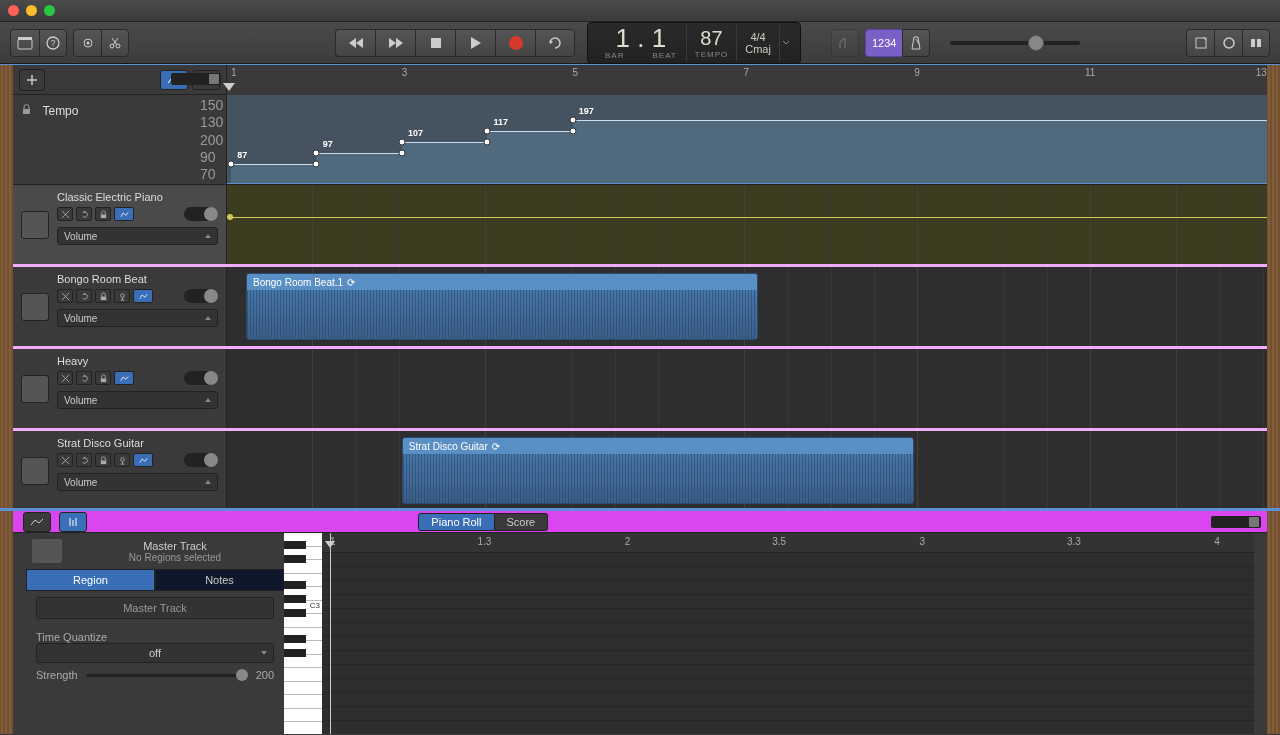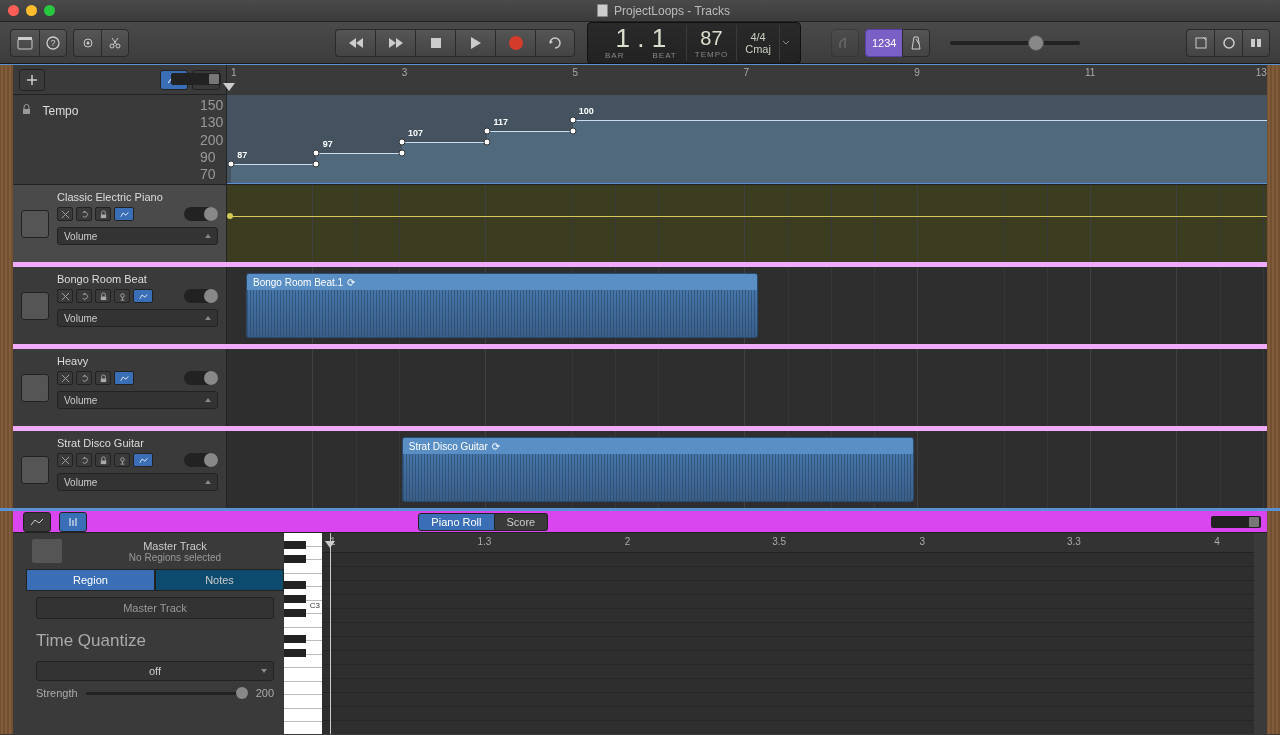--- a/index.html
+++ b/index.html
@@ -56,21 +56,21 @@
 .tempo-head{width:214px;background:#3a3a3a;padding:6px 8px;position:relative;border-right:1px solid #222}
 .tempo-head .tname{font-size:12px;color:#ddd}
 .tempo-scale{position:absolute;right:4px;top:2px;bottom:2px;width:22px;font-size:14px;color:#999;text-align:left;display:flex;flex-direction:column;justify-content:space-between}
 .lockicon{width:11px;height:11px;display:inline-block;margin-right:6px}
 
 .tempo-lane{flex:1;background:#44535f;position:relative;border-bottom:1px solid #5b92d6}
 .tempo-lane .fill{position:absolute;background:rgba(100,140,170,0.4)}
 .tempo-pt{position:absolute;width:7px;height:7px;border-radius:50%;background:#fff;border:1px solid #333;transform:translate(-50%,-50%)}
 .tempo-lbl{position:absolute;font-size:9px;color:#fff;font-weight:600;transform:translateY(-14px)}
 
-.track-row{height:82px;display:flex;border-bottom:5px solid #f0abfc}
+.track-row{height:82px;display:flex;border-bottom:3px solid #f0abfc}
 .track-row.sel .track-head{background:#4a4a4a}
 .track-head{width:214px;background:#3a3a3a;border-right:1px solid #222;display:flex;padding:6px 8px;gap:8px;position:relative}
 .track-icon{width:28px;height:28px;background:#555;border-radius:3px;align-self:center;border:1px solid #222}
 .track-meta{flex:1;display:flex;flex-direction:column;gap:4px}
 .tname{font-size:11px;color:#ddd}
 .tctrl{display:flex;gap:3px;align-items:center}
 .tinybtn{width:16px;height:14px;border:1px solid #222;border-radius:2px;background:#3a3a3a;display:flex;align-items:center;justify-content:center}
 .tinybtn svg{width:9px;height:9px;fill:#aaa}
 .autobtn{background:#3a6fb7;width:20px}
 .tswitch{width:34px;height:14px;background:#222;border-radius:7px;margin-left:auto;position:relative}
@@ -96,24 +96,24 @@
 .tabseg .seg:last-child{border-radius:0 3px 3px 0;border-left:none}
 .tabseg .seg.on{background:#3a6fb7;color:#fff}
 .ed-left-tools{display:flex;gap:4px}
 
 .ed-side{width:258px;background:#3a3a3a;padding-top:22px;display:flex;flex-direction:column;margin-left:13px}
 .ed-hdr{padding:6px;text-align:center;font-size:11px;display:flex;align-items:center;gap:10px}
 .ed-hdr .icon{width:30px;height:24px;background:#555;border-radius:2px}
 .ed-hdr-text{flex:1}
 .ed-sub{font-size:10px;color:#999}
 .ed-tabs{display:flex;height:22px}
-.ed-tabs .t{flex:1;display:flex;align-items:center;justify-content:center;font-size:11px;border:1px solid #222;background:#0c4a6e}
+.ed-tabs .t{flex:1;display:flex;align-items:center;justify-content:center;font-size:11px;border:1px solid #222;background:#0f172a}
 .ed-tabs .t.on{background:#3a6fb7;color:#fff}
 .ed-field{margin:6px 10px;height:22px;background:#333;border:1px solid #222;border-radius:3px;font-size:11px;color:#999;display:flex;align-items:center;justify-content:center}
-.ed-label{font-size:17px;color:#aaa;margin:6px 10px 10px}
+.ed-label{font-size:11px;color:#aaa;margin:6px 10px 0}
 .ed-select{margin:0 10px;height:20px;background:#333;border:1px solid #222;border-radius:3px;font-size:11px;color:#ccc;display:flex;align-items:center;justify-content:center;position:relative}
 .ed-select::after{content:"";position:absolute;right:6px;width:0;height:0;border-left:3px solid transparent;border-right:3px solid transparent;border-top:4px solid #888}
 .ed-row{display:flex;align-items:center;margin:6px 10px;gap:8px;font-size:11px;color:#aaa}
 .ed-slider{flex:1;height:3px;background:#222;border-radius:2px;position:relative}
 .ed-slider .th{position:absolute;width:12px;height:12px;border-radius:50%;background:#888;top:-5px;right:0}
 
 .piano{width:38px;background:#fff;position:relative;margin-top:22px}
 .piano .wkey{height:13.5px;border-bottom:1px solid #bbb}
 .piano .bkey{position:absolute;left:0;width:22px;height:8px;background:#222}
 .piano .c3{position:absolute;right:2px;font-size:8px;color:#333}
@@ -129,24 +129,20 @@
 .zoom-mini::after{content:"";position:absolute;right:2px;top:1px;width:10px;height:10px;background:#777;border-radius:1px}
 </style>
 </head>
 <body>
 
 <div class="titlebar">
   <div class="traffic">
     <div class="tl r"></div>
     <div class="tl y"></div>
     <div class="tl g"></div>
-  </div>
-  <div class="title-center">
-    <span class="doc-icon"></span>
-    <span>ProjectLoops - Tracks</span>
   </div>
 </div>
 
 <div class="toolbar">
   <div class="tgroup">
     <div class="tbtn">
         <svg width="16" height="14" viewBox="0 0 16 14">
           <rect x="1" y="3" width="14" height="10" rx="1" fill="none" stroke="#ccc"></rect>
           <rect x="1" y="1" width="14" height="3" fill="#ccc"></rect>
         </svg>
@@ -343,21 +339,21 @@
           <div class="tempo-pt" style="left: 174.8px; top: 58.3px;"></div>
           <div class="tempo-pt" style="left: 174.8px; top: 47.3px;"></div>
           <div class="tempo-pt" style="left: 260.2px; top: 47.3px;"></div>
           <div class="tempo-pt" style="left: 260.2px; top: 36.3px;"></div>
           <div class="tempo-pt" style="left: 345.6px; top: 36.3px;"></div>
           <div class="tempo-pt" style="left: 345.6px; top: 25.3px;"></div>
           <div class="tempo-lbl" style="left: 10.27px; top: 69.3px;">87</div>
           <div class="tempo-lbl" style="left: 95.67px; top: 58.3px;">97</div>
           <div class="tempo-lbl" style="left: 181.07px; top: 47.3px;">107</div>
           <div class="tempo-lbl" style="left: 266.47px; top: 36.3px;">117</div>
-          <div class="tempo-lbl" style="left: 351.87px; top: 25.3px;">100</div>
+          <div class="tempo-lbl" style="left: 351.87px; top: 25.3px;">197</div>
         </div>
     </div>
 
     <div id="tracks-container" style="flex:1;overflow:hidden">
         <div class="track-row sel">
           <div class="track-head">
     <div class="track-icon"></div>
     <div class="track-meta">
       <div class="tname">Classic Electric Piano</div>
       <div class="tctrl">

